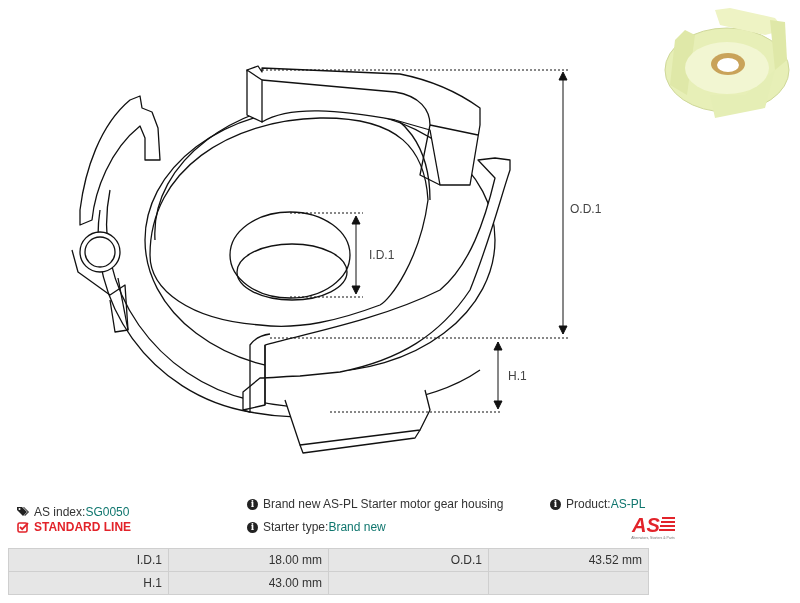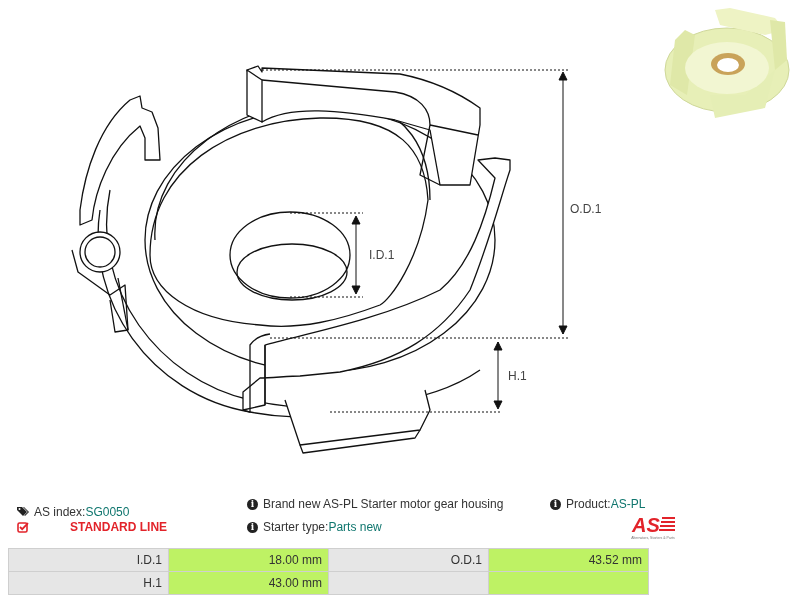--- a/index.html
+++ b/index.html
@@ -7,30 +7,30 @@
   body { position: relative; font-family: "Liberation Sans", "DejaVu Sans", sans-serif; color: #333; }
 
   .diagram { position: absolute; left: 0; top: 0; width: 650px; height: 470px; }
   .photo { position: absolute; left: 655px; top: 0; width: 145px; height: 125px; }
 
   .info-line { position: absolute; font-size: 12px; color: #333; display: flex; align-items: center; white-space: nowrap; }
   .info-line b { font-weight: normal; color: #0f766e; }
   .info-line .ico { display: inline-block; width: 12px; height: 12px; margin-right: 5px; }
   .info-circle { width: 11px; height: 11px; border-radius: 50%; background: #222; color: #fff; font-size: 9px; font-weight: bold; font-family: "DejaVu Serif", serif; display: inline-flex; align-items: center; justify-content: center; margin-right: 5px; line-height: 1; }
 
-  .std-line { color: #e2232a; font-weight: bold; gap: 36px; }
+  .std-line { color: #e2232a; font-weight: bold; }
   .std-line .lbl { color: #e2232a; font-weight: bold; }
 
   .logo { position: absolute; left: 624px; top: 512px; width: 58px; height: 30px; }
   .logo .tag { position: absolute; left: 0; top: 24px; width: 58px; font-size: 3.5px; color: #777; text-align: center; white-space: nowrap; }
 
   table.specs { position: absolute; left: 8px; top: 548px; width: 641px; border-collapse: collapse; font-size: 12px; }
   table.specs td { border: 1px solid #cfcfcf; height: 23px; padding: 0 6px; text-align: right; color: #333; }
   table.specs td.k { background: #e6e6e6; width: 160px; }
-  table.specs td.v { background: #bef264; width: 160px; }
+  table.specs td.v { background: #e5e5e5; width: 160px; }
 </style>
 </head>
 <body>
 
 <div class="diagram">
   <svg width="650" height="470" viewBox="0 0 650 470" fill="none" stroke="#111" stroke-width="1.3" stroke-linejoin="round">
 
     <path d="M110 190 C 90 290, 160 380, 250 400 C 330 418, 430 405, 480 370"></path>
     <path d="M100 210 C 86 300, 150 395, 250 412 C 280 418, 310 418, 330 415"></path>
 
@@ -121,21 +121,21 @@
 </div>
 
 <div class="info-line" style="left:247px;top:497px;">
   <span class="info-circle">i</span>
   <span>Brand new AS-PL Starter motor gear housing</span>
 </div>
 
 <div class="info-line" style="left:247px;top:520px;">
   <span class="info-circle">i</span>
   <span>Starter type:</span>
-  <b>Parts new</b>
+  <b>Brand new</b>
 </div>
 
 <div class="info-line" style="left:550px;top:497px;">
   <span class="info-circle">i</span>
   <span>Product:</span>
   <b>AS-PL</b>
 </div>
 
 <div class="logo">
   <svg width="58" height="24" viewBox="0 0 58 24">

